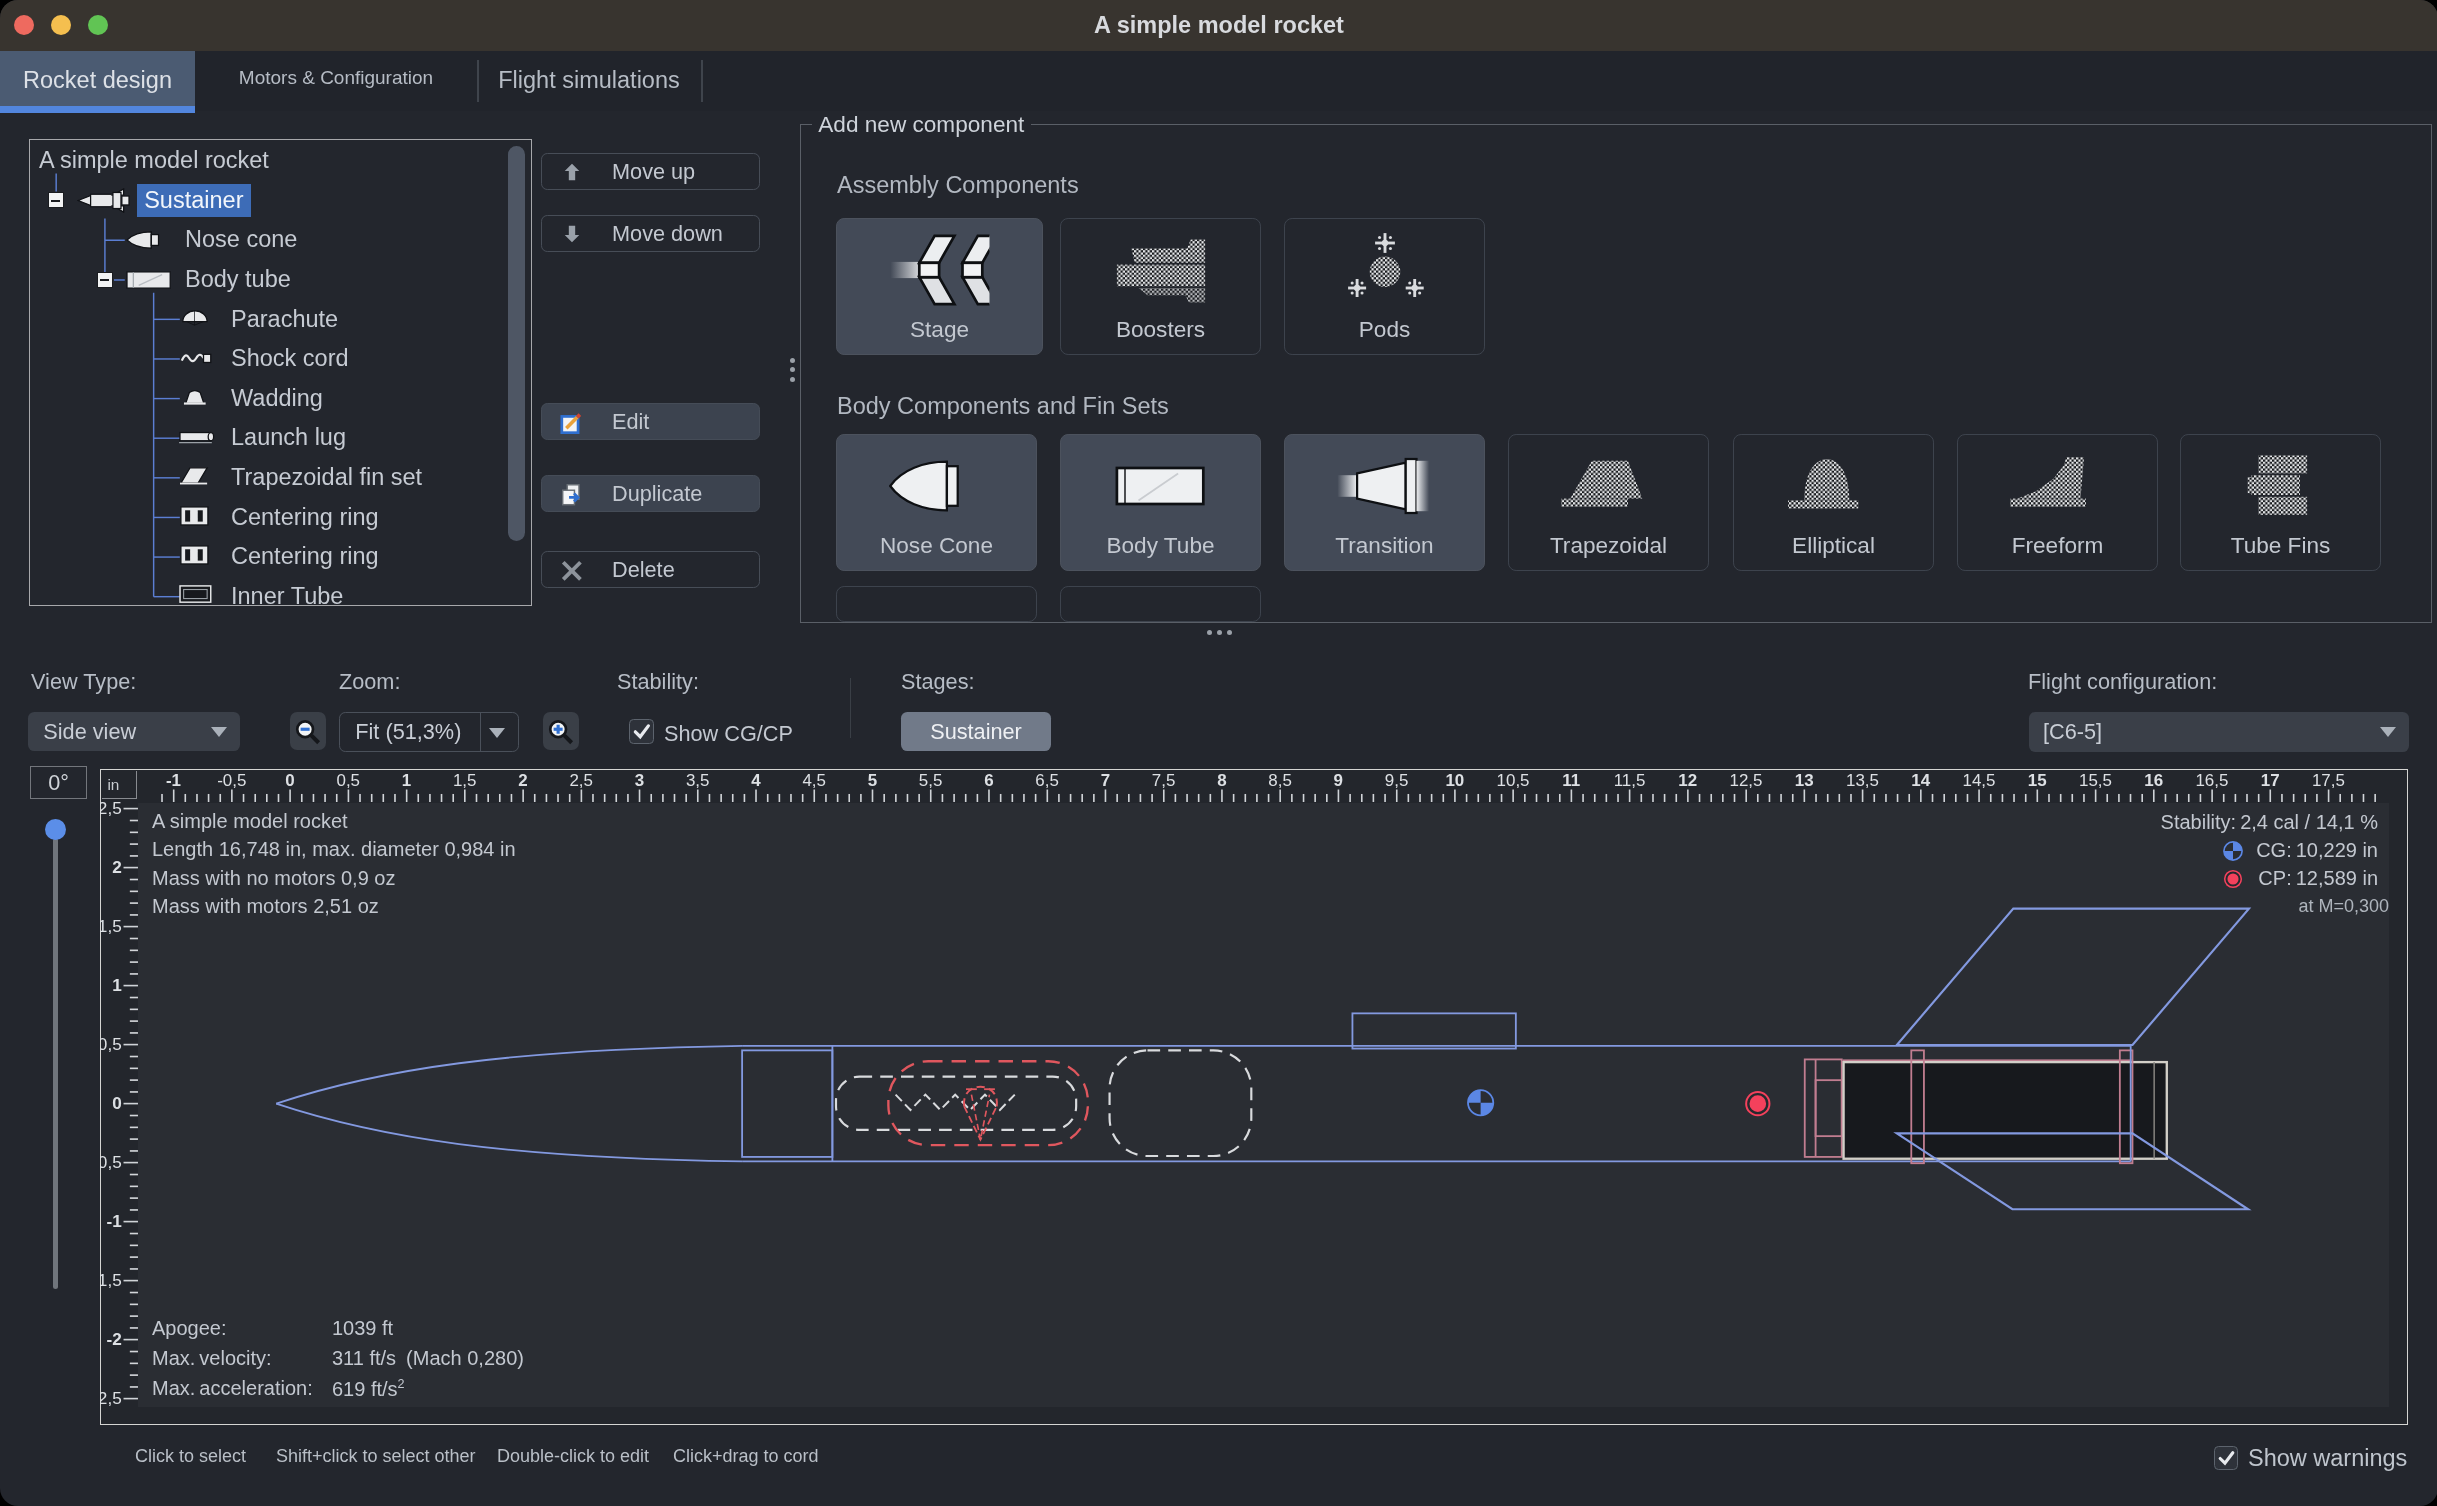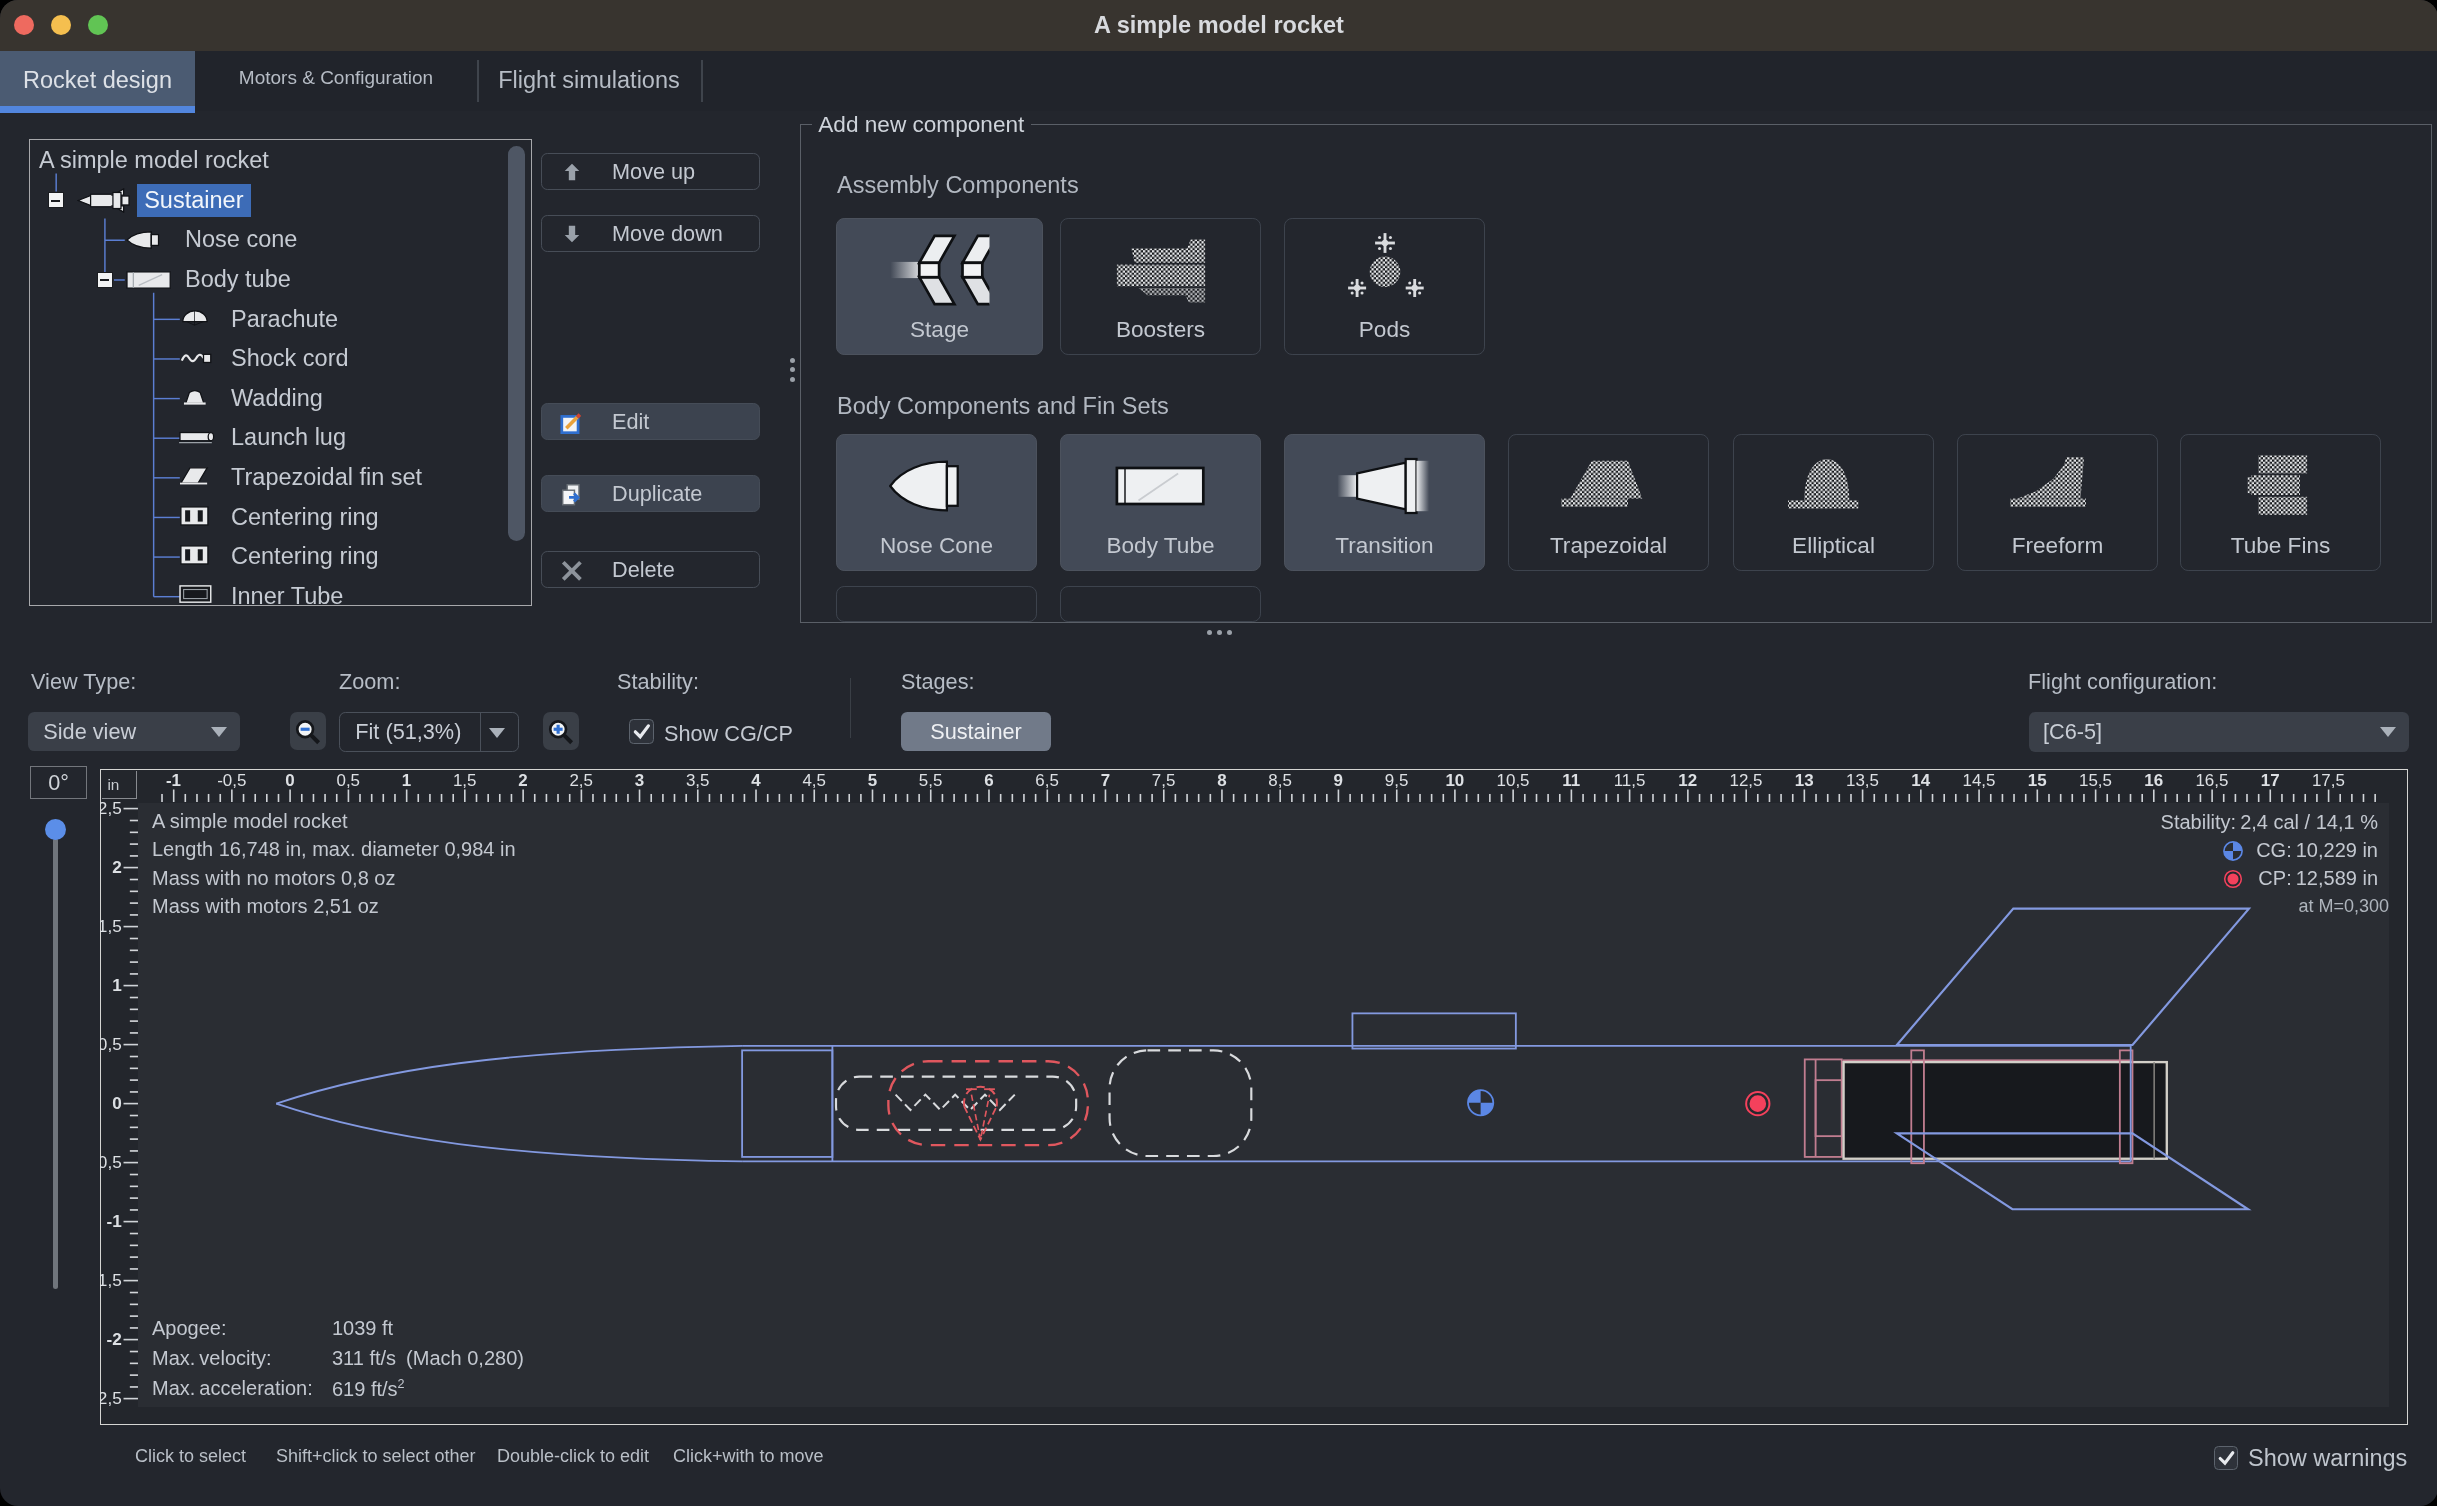--- a/index.html
+++ b/index.html
@@ -660,21 +660,21 @@
       <polygon points="1948,268 2077,117 2338,117 2209,268" stroke="#8399e0" stroke-width="2.4"></polygon>
       <polygon points="1948,366 2076,450 2337,450 2209,366" stroke="#8399e0" stroke-width="2.4"></polygon>
       <circle cx="1487" cy="332" r="14" fill="none" stroke="#5b87e5" stroke-width="2"></circle>
       <path d="M 1487,332 L 1487,318 A 14,14 0 0 0 1473,332 Z" fill="#5b87e5"></path>
       <path d="M 1487,332 L 1487,346 A 14,14 0 0 0 1501,332 Z" fill="#5b87e5"></path>
       <circle cx="1794" cy="333" r="14" fill="#f4415c"></circle>
       <circle cx="1794" cy="333" r="10.5" fill="none" stroke="#26292e" stroke-width="2.6"></circle>
     </svg>
 <div class="abs" style="left:152px;top:810px;font-size:20px;color:#c3c8d0;white-space:nowrap">A simple model rocket</div>
 <div class="abs" style="left:152px;top:838px;font-size:20px;color:#c3c8d0;white-space:nowrap">Length 16,748 in, max. diameter 0,984 in</div>
-<div class="abs" style="left:152px;top:867px;font-size:20px;color:#c3c8d0;white-space:nowrap">Mass with no motors 0,8 oz</div>
+<div class="abs" style="left:152px;top:867px;font-size:20px;color:#c3c8d0;white-space:nowrap">Mass with no motors 0,9 oz</div>
 <div class="abs" style="left:152px;top:895px;font-size:20px;color:#c3c8d0;white-space:nowrap">Mass with motors 2,51 oz</div>
 <div style="position:absolute;right:60px;top:811px;font-size:20px;color:#c3c8d0;white-space:nowrap">Stability: 2,4 cal / 14,1 %</div>
 <div style="position:absolute;right:60px;top:839px;font-size:20px;color:#c3c8d0;white-space:nowrap">CG: 10,229 in</div>
 <div style="position:absolute;right:60px;top:867px;font-size:20px;color:#c3c8d0;white-space:nowrap">CP: 12,589 in</div>
 <div style="position:absolute;right:49px;top:896px;font-size:18px;color:#aeb4bc;white-space:nowrap">at M=0,300</div>
 <svg class="abs" style="left:2223px;top:841px" width="20" height="20" viewBox="0 0 22 22">
       <circle cx="11" cy="11" r="10" fill="none" stroke="#5b87e5" stroke-width="1.8"></circle>
       <path d="M11,11 L11,1 A10,10 0 0 1 21,11 Z" fill="#5b87e5"></path>
       <path d="M11,11 L11,21 A10,10 0 0 1 1,11 Z" fill="#5b87e5"></path>
     </svg>
@@ -684,20 +684,20 @@
     </svg>
 <div class="abs" style="left:152px;top:1317px;font-size:20px;color:#c3c8d0">Apogee:</div>
 <div class="abs" style="left:332px;top:1317px;font-size:20px;color:#c3c8d0">1039 ft</div>
 <div class="abs" style="left:152px;top:1347px;font-size:20px;color:#c3c8d0">Max. velocity:</div>
 <div class="abs" style="left:332px;top:1347px;font-size:20px;color:#c3c8d0">311 ft/s (Mach 0,280)</div>
 <div class="abs" style="left:152px;top:1377px;font-size:20px;color:#c3c8d0">Max. acceleration:</div>
 <div class="abs" style="left:332px;top:1377px;font-size:20px;color:#c3c8d0">619 ft/s<sup style="font-size:12.6px">2</sup></div>
 <div class="abs" style="left:135px;top:1446px;font-size:18px;color:#b9bfc7;white-space:nowrap">Click to select</div>
 <div class="abs" style="left:276px;top:1446px;font-size:18px;color:#b9bfc7;white-space:nowrap">Shift+click to select other</div>
 <div class="abs" style="left:497px;top:1446px;font-size:18px;color:#b9bfc7;white-space:nowrap">Double-click to edit</div>
-<div class="abs" style="left:673px;top:1446px;font-size:18px;color:#b9bfc7;white-space:nowrap">Click+with to move</div>
+<div class="abs" style="left:673px;top:1446px;font-size:18px;color:#b9bfc7;white-space:nowrap">Click+drag to cord</div>
 <div style="position:absolute;left:2214px;top:1446px;width:24.4px;height:24.4px;background:#2e323a;border:1.8px solid #5c636d;border-radius:4.5px;box-sizing:border-box;display:flex;align-items:center;justify-content:center">
       <svg width="21" height="21" viewBox="0 0 20 20">
         <path d="M4,10 L8.5,14.5 L16,4.5" fill="none" stroke="#e8eaee" stroke-width="3" stroke-linecap="round"></path>
       </svg>
     </div>
 <div style="position:absolute;left:2248px;top:1445px;font-size:23.5px;color:#bfc5cd;white-space:nowrap">Show warnings</div>
 </div>
 
 </body></html>

